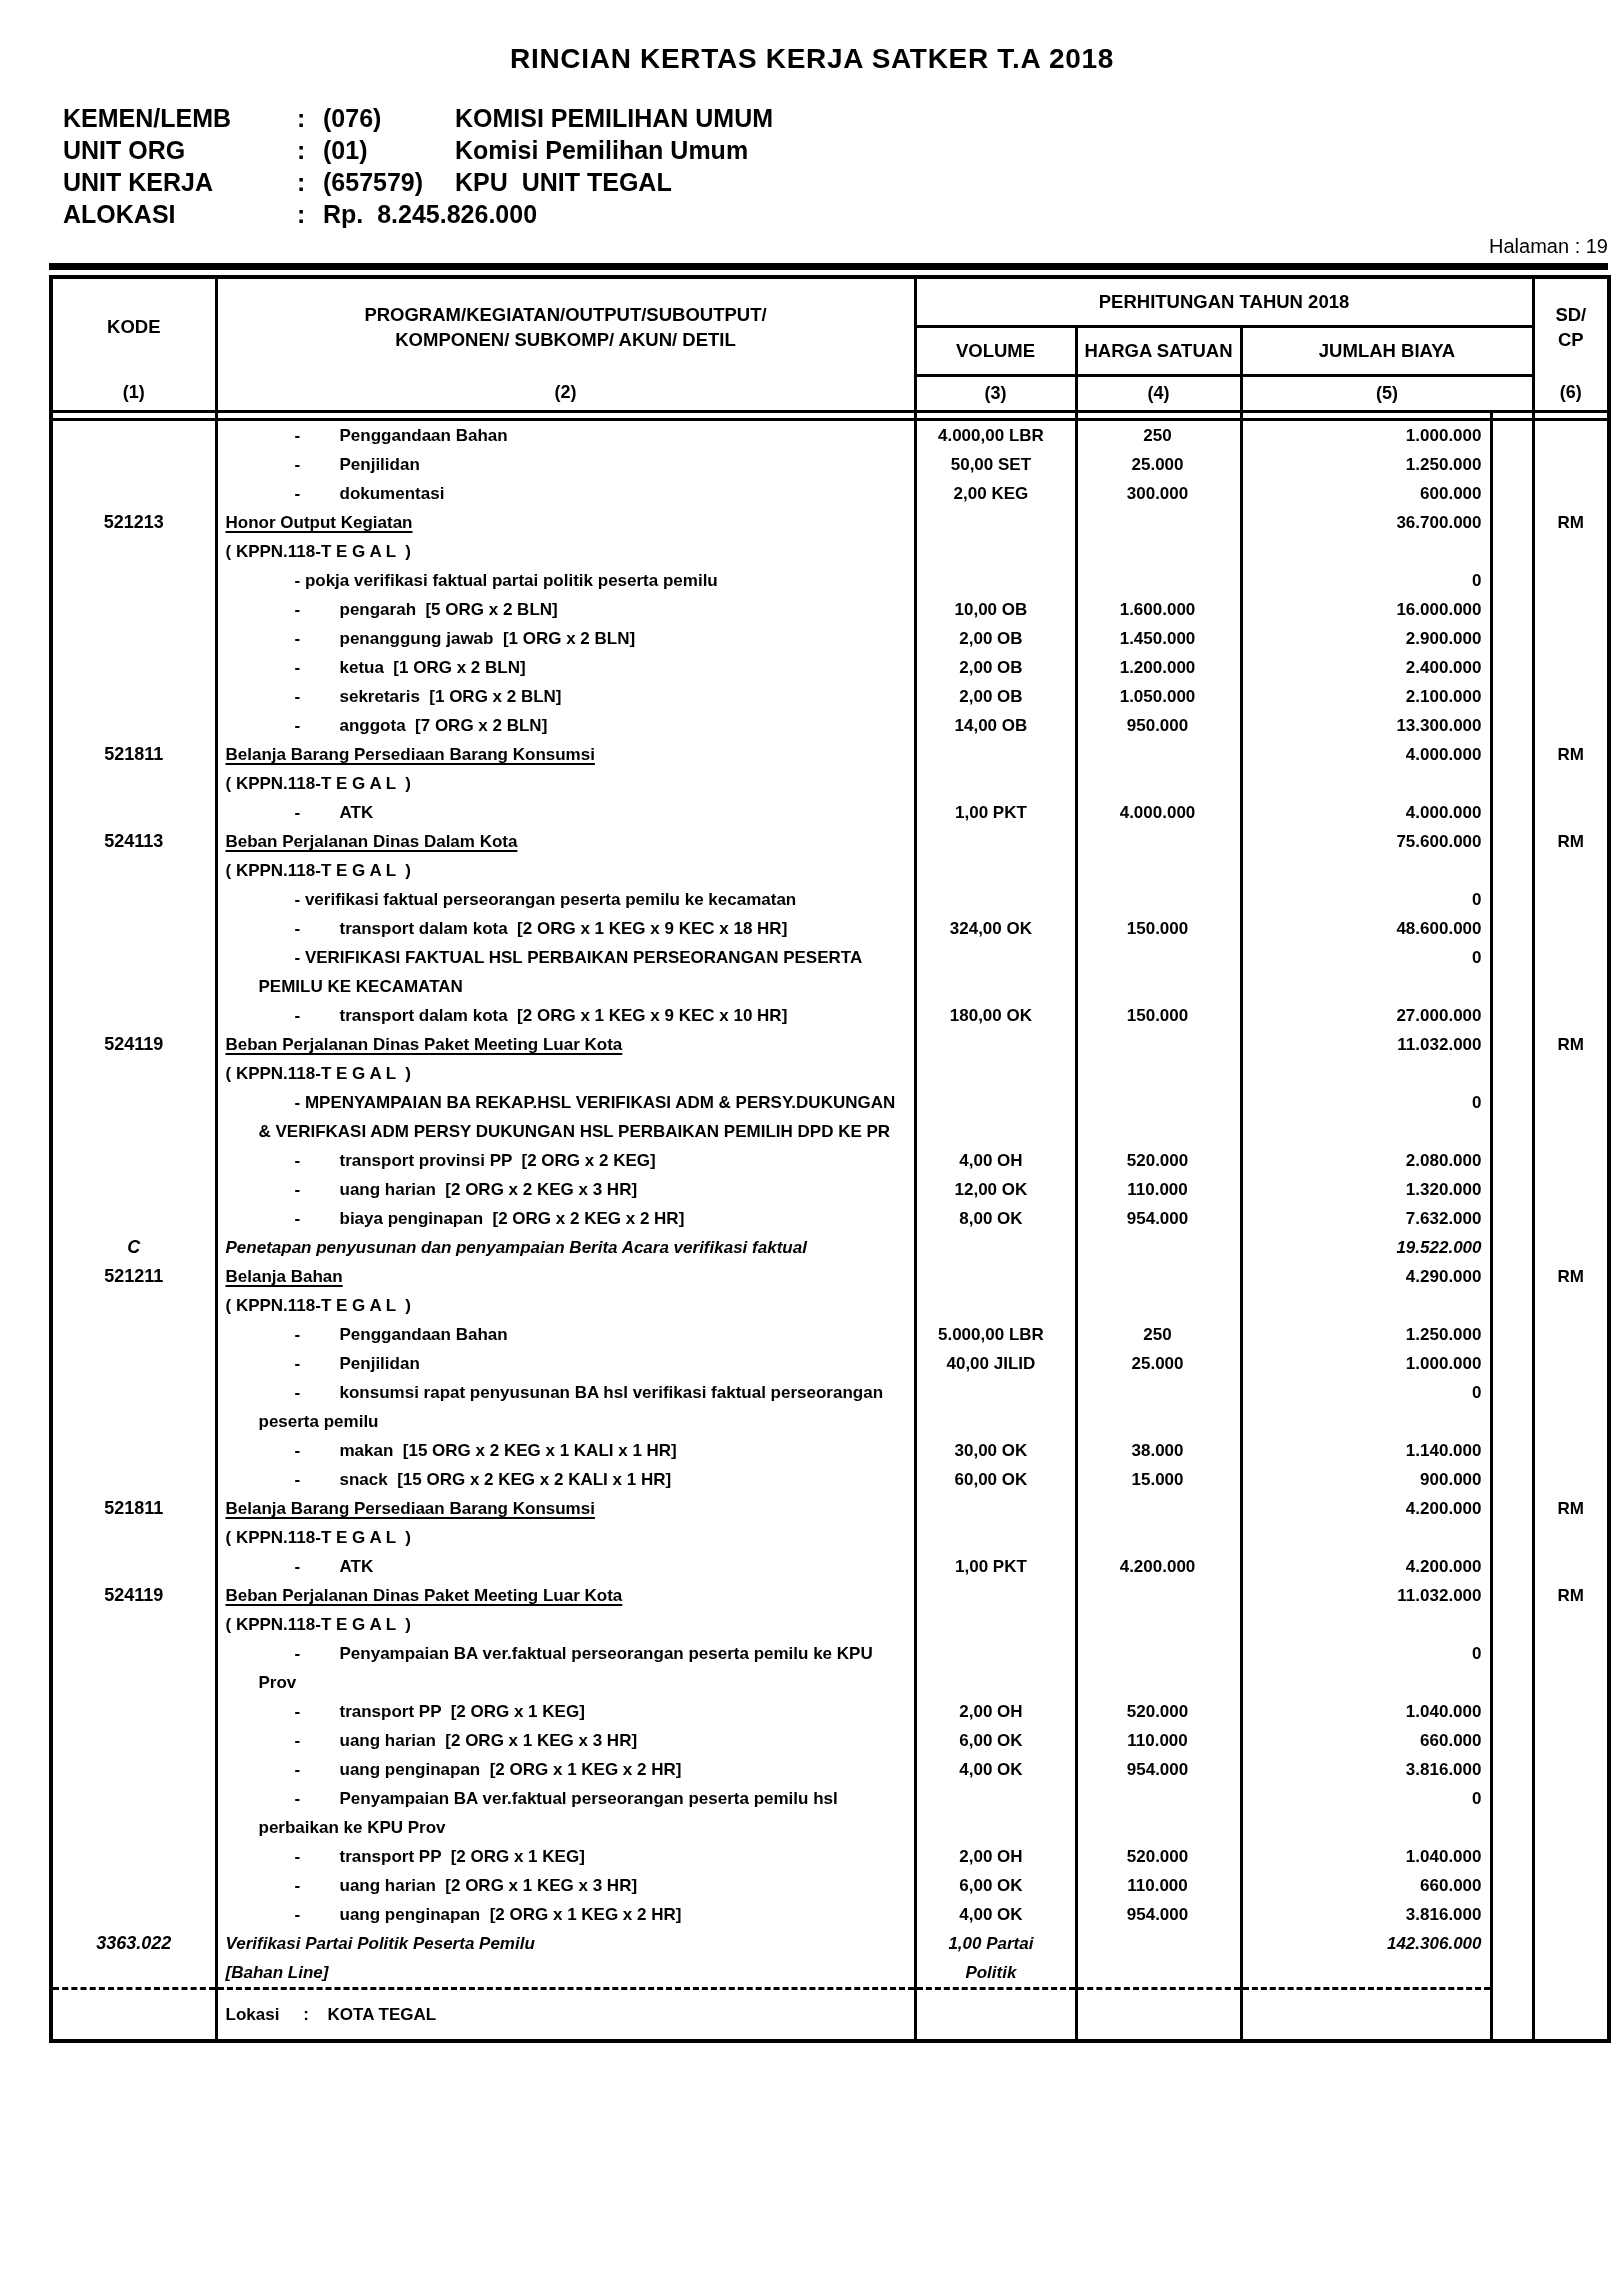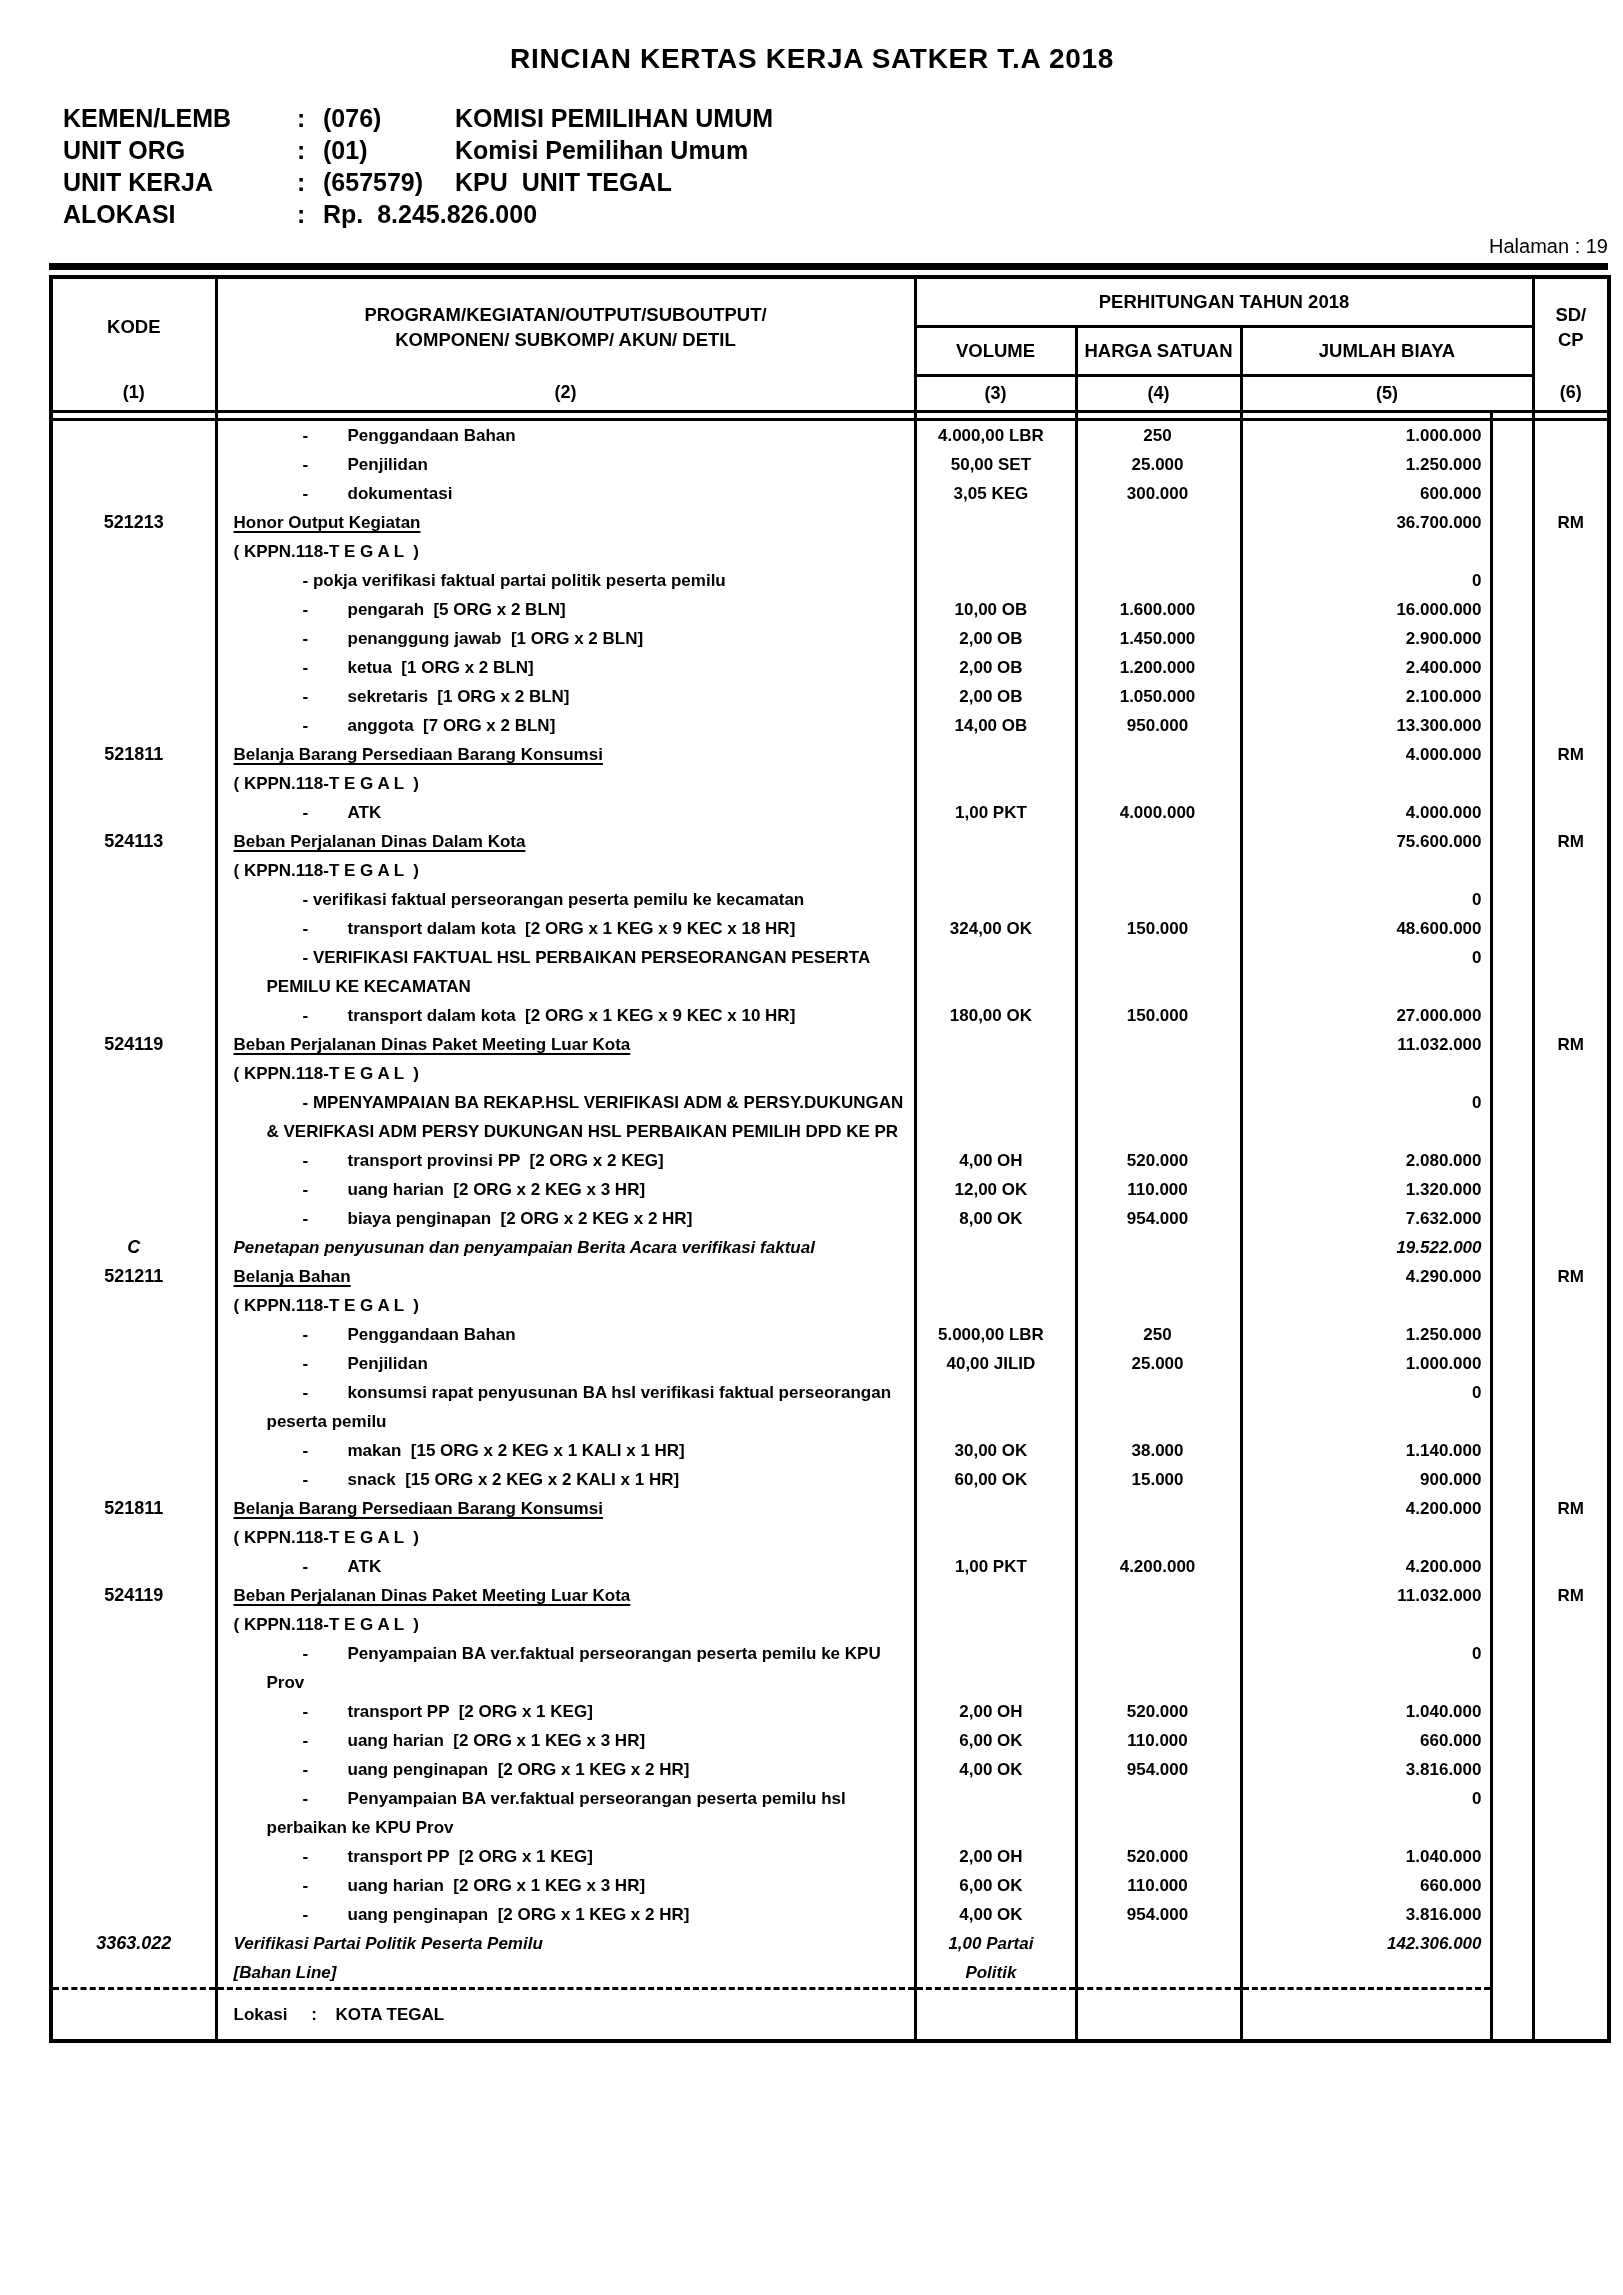--- a/index.html
+++ b/index.html
@@ -25,21 +25,21 @@
   thead td{vertical-align:middle;text-align:center;font-size:18.5px}
   tr.hA td{height:46px;border-bottom:3.3px solid #000}
   tr.hA td.h-span2{border-bottom:none}
   tr.hB td{height:46px;border-bottom:3.3px solid #000}
   tr.hC td{height:33px;font-size:18px}
   tr.dline td{height:5.3px;border-top:3.3px solid #000;border-bottom:3.3px solid #000}
   .hdr-2l{line-height:25px}
   
   tbody{font-size:17px;line-height:29px}
   td.c-kode{text-align:center;font-size:18px}
-  td.c-desc{padding-left:16px}
+  td.c-desc{padding-left:8px}
   td.c-vol{text-align:center;padding-right:9.2px;white-space:pre}
   td.c-price{text-align:center;padding-right:2px;white-space:pre}
   td.c-amt{text-align:right;padding-right:8px;white-space:pre}
   td.c-sd{text-align:center}
   .dl1{padding-left:69px}
   .dash{display:inline-block;width:45px}
   .nl1{padding-left:69px}
   .cont{padding-left:33px}
   .und{text-decoration:underline;text-decoration-thickness:2px;text-underline-offset:3.3px}
   .em{font-style:italic}
@@ -153,21 +153,21 @@
           <td class="c-price">25.000</td>
           <td class="c-amt"><div>1.250.000</div></td>
           <td class="c-sp"></td>
           <td class="c-sd"></td>
         </tr>
         <tr>
           <td class="c-kode"></td>
           <td class="c-desc">
             <div class="dl1"><span class="dash">-</span><span class="pre">dokumentasi</span></div>
           </td>
-          <td class="c-vol"><div>3,05 KEG</div></td>
+          <td class="c-vol"><div>2,00 KEG</div></td>
           <td class="c-price">300.000</td>
           <td class="c-amt"><div>600.000</div></td>
           <td class="c-sp"></td>
           <td class="c-sd"></td>
         </tr>
         <tr>
           <td class="c-kode"><span>521213</span></td>
           <td class="c-desc">
             <div class="akun"><span class="und">Honor Output Kegiatan</span></div>
           </td>

